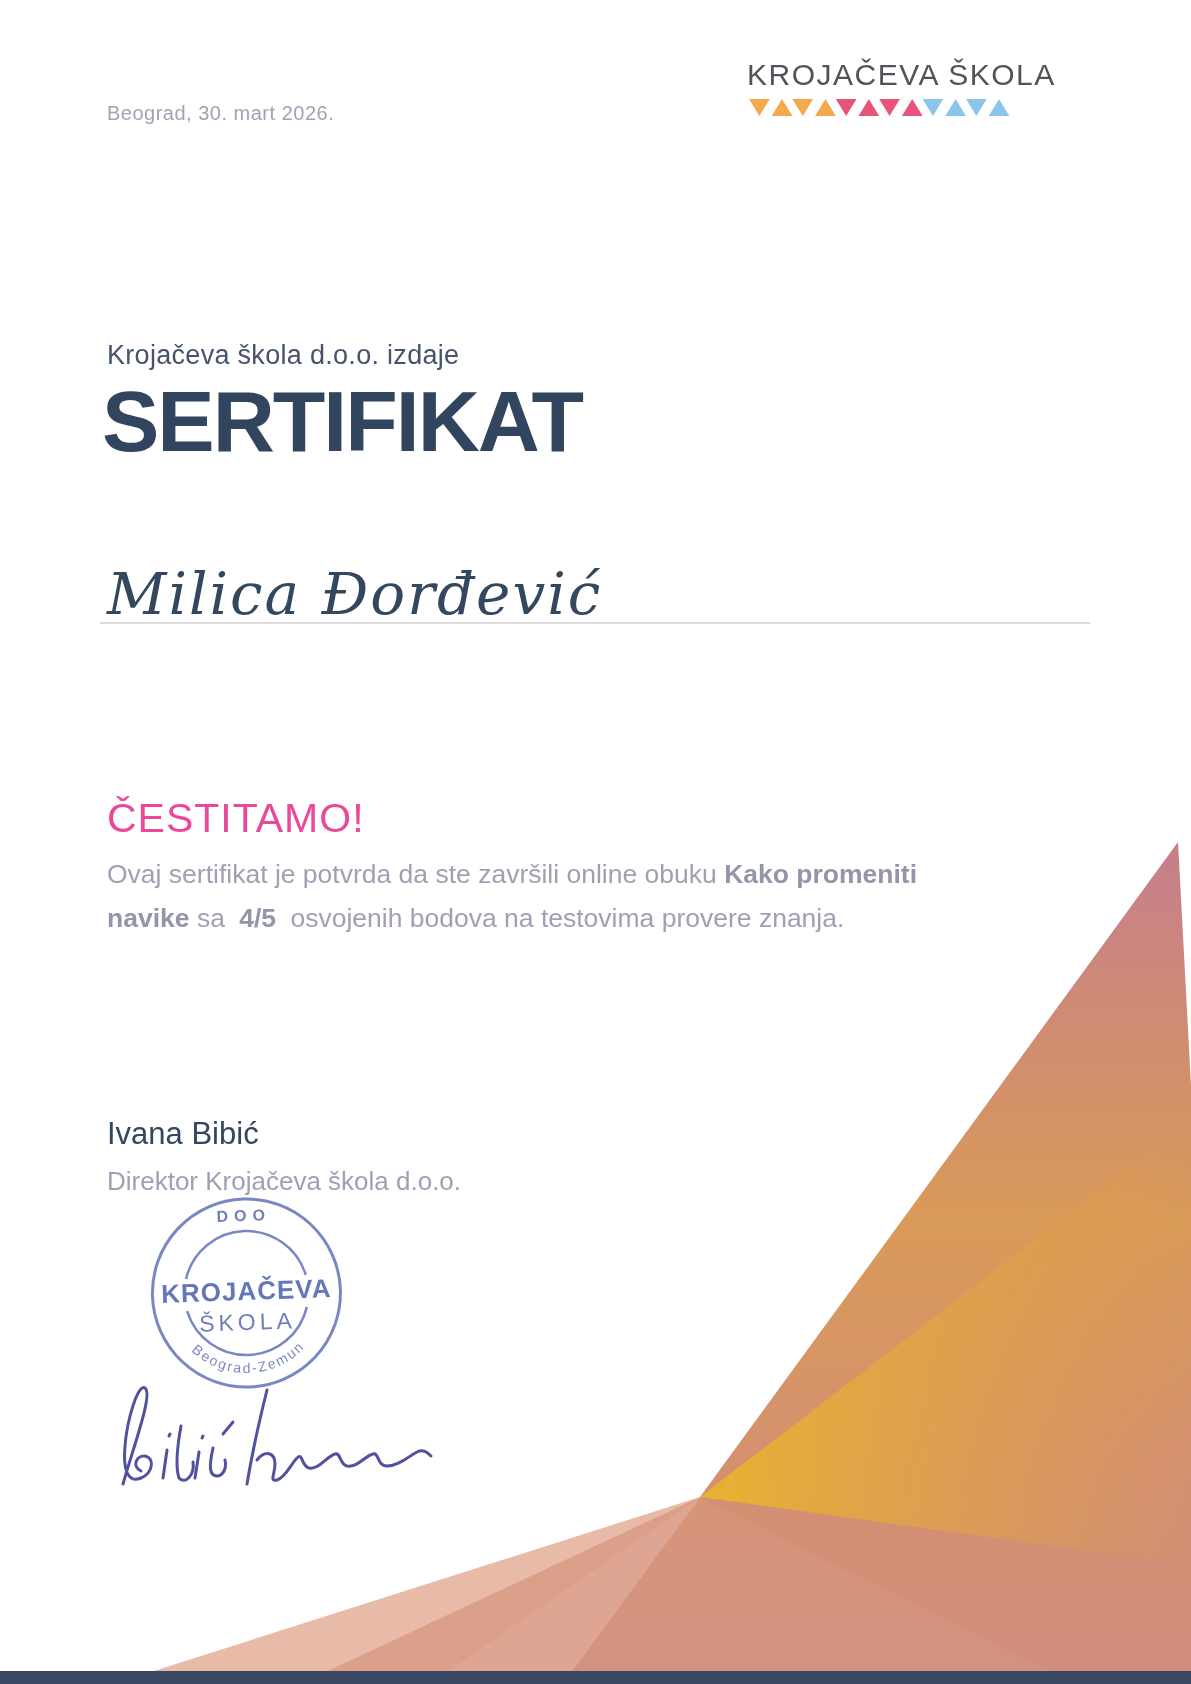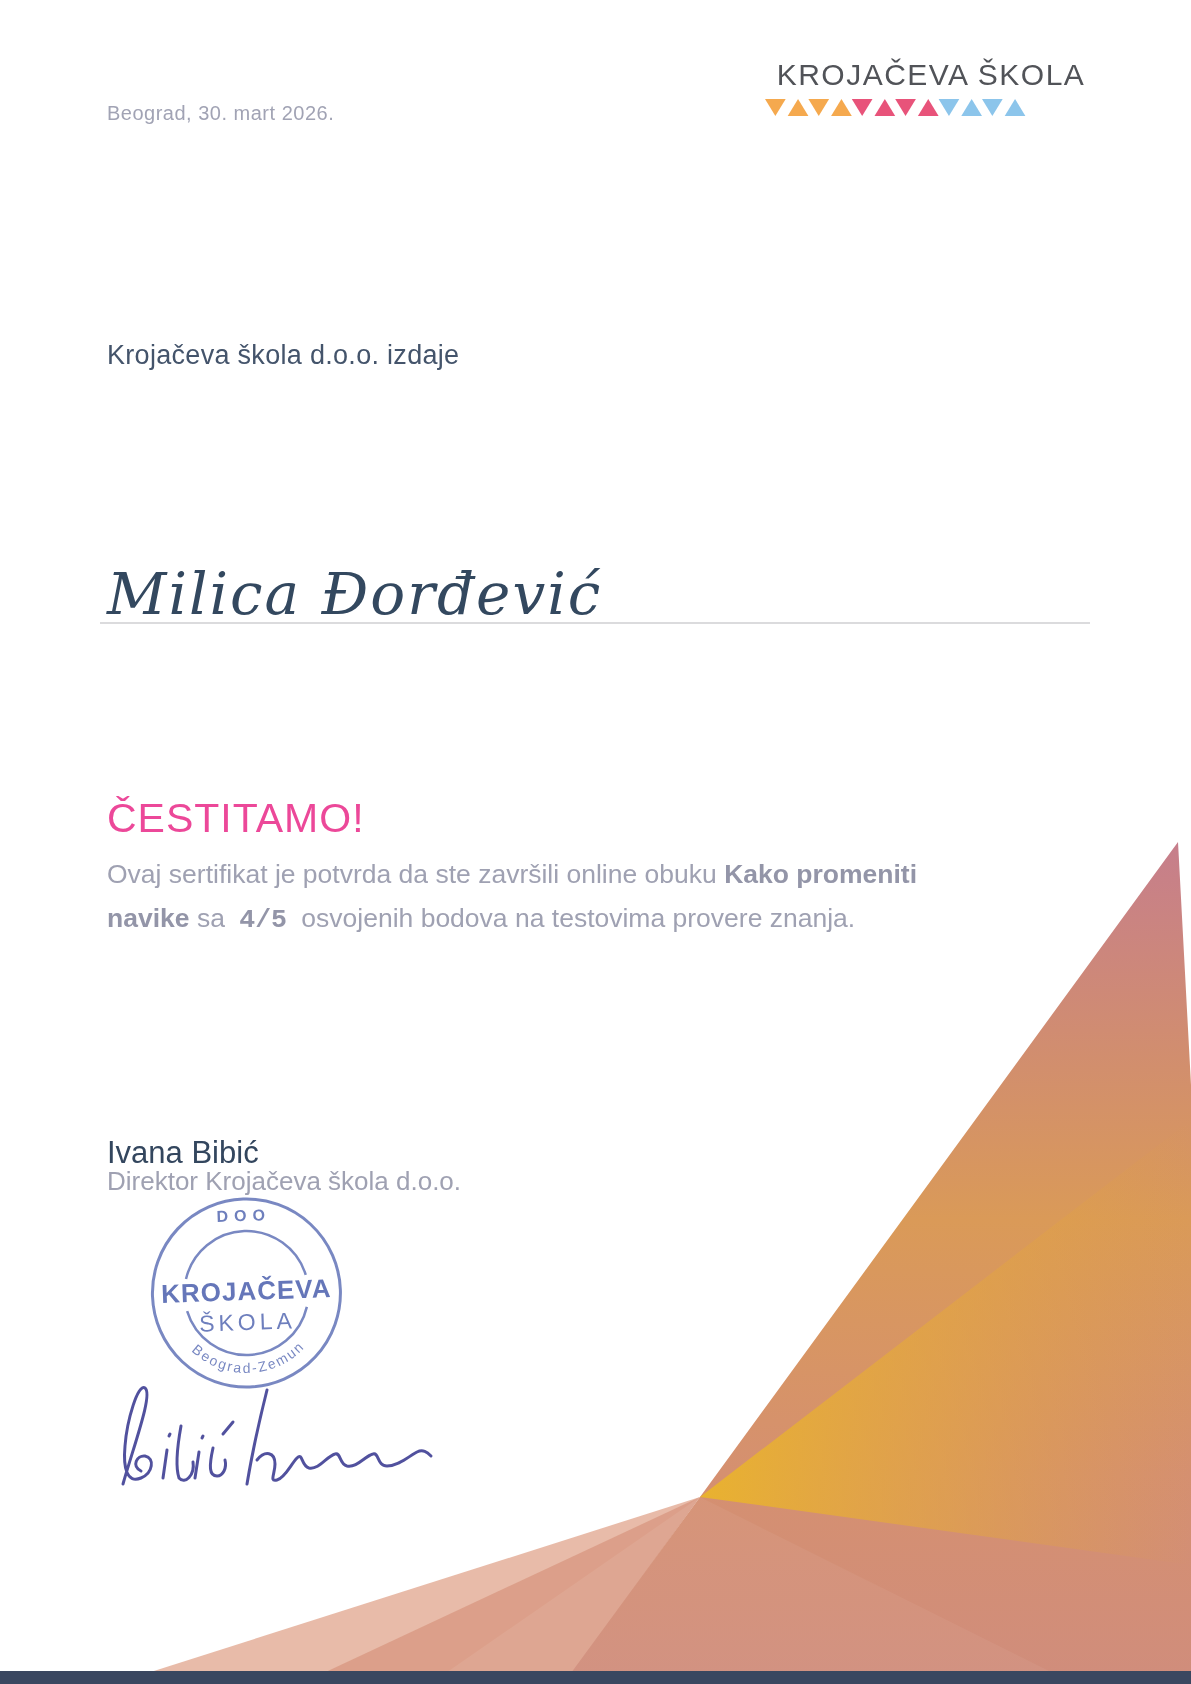--- a/index.html
+++ b/index.html
@@ -11,21 +11,21 @@
     overflow:hidden;
     font-family:"Liberation Sans",sans-serif;
   }
   .abs{position:absolute;}
 
   .date-line{
     left:107px;top:102px;
     font-size:20px;color:#A1A3B4;letter-spacing:.5px;
   }
 
-  .logo{right:92px;top:58px;width:336px;text-align:center;}
+  .logo{right:108px;top:58px;width:336px;}
   .logo-text{
     font-size:30px;color:#515358;letter-spacing:1.5px;
     white-space:nowrap;
   }
   .logo-band{display:block;margin-top:7px;margin-left:2px;}
 
   .issuer-line{
     left:107px;top:340px;
     font-size:27px;color:#44546B;letter-spacing:.3px;
   }
@@ -45,25 +45,25 @@
 
   .congrats{
     left:107px;top:795px;
     font-size:41px;color:#ec4899;letter-spacing:1px;
   }
   .body-par{
     left:107px;top:852px;width:884px;margin:0;
     font-size:26.5px;line-height:44px;color:#9FA1B2;
   }
   .body-par .b{font-weight:700;color:#9395A8;}
-  .body-par .score{margin:15px 7px;font-family:Liberation Mono, monospace;}
+  .body-par .score{margin:15px 7px;}
 
   .signer-name{
     left:107px;top:1116px;
-    font-size:31px;color:#33465E;margin-top:19px;
+    font-size:31px;color:#33465E;
   }
   .signer-role{
     left:107px;top:1166px;
     font-size:26px;color:#9FA1B2;text-align:center;
   }
 
   .stamp{left:121px;top:1163px;transform:rotate(-2deg);}
   .stamp text{font-family:"Liberation Sans",sans-serif;fill:#4A5FAD;}
 
   .signature-svg{left:95px;top:1372px;}
@@ -114,20 +114,21 @@
         <polygon points="130.2,0 150.89999999999998,0 140.54999999999998,17" fill="#E8537A"></polygon>
         <polygon points="152.9,17 173.6,17 163.25,0" fill="#E8537A"></polygon>
         <polygon points="173.6,0 194.29999999999998,0 183.95,17" fill="#8CC5EB"></polygon>
         <polygon points="196.29999999999998,17 216.99999999999997,17 206.64999999999998,0" fill="#8CC5EB"></polygon>
         <polygon points="217,0 237.7,0 227.35,17" fill="#8CC5EB"></polygon>
         <polygon points="239.7,17 260.4,17 250.04999999999998,0" fill="#8CC5EB"></polygon>
       </svg>
   </div>
 
   <div class="abs issuer-line">Krojačeva škola d.o.o. izdaje</div>
+  <div class="abs cert-title">SERTIFIKAT</div>
 
   <div class="abs recipient">Milica Đorđević</div>
   <div class="abs name-underline"></div>
 
   <div class="abs congrats">ČESTITAMO!</div>
   <p class="abs body-par">
     <span>Ovaj sertifikat je potvrda da ste završili online obuku </span><span class="b">Kako promeniti navike</span><span> sa </span><span class="b score">4/5</span><span> osvojenih bodova na testovima provere znanja.</span>
   </p>
 
   <div class="abs signer-name">Ivana Bibić</div>

